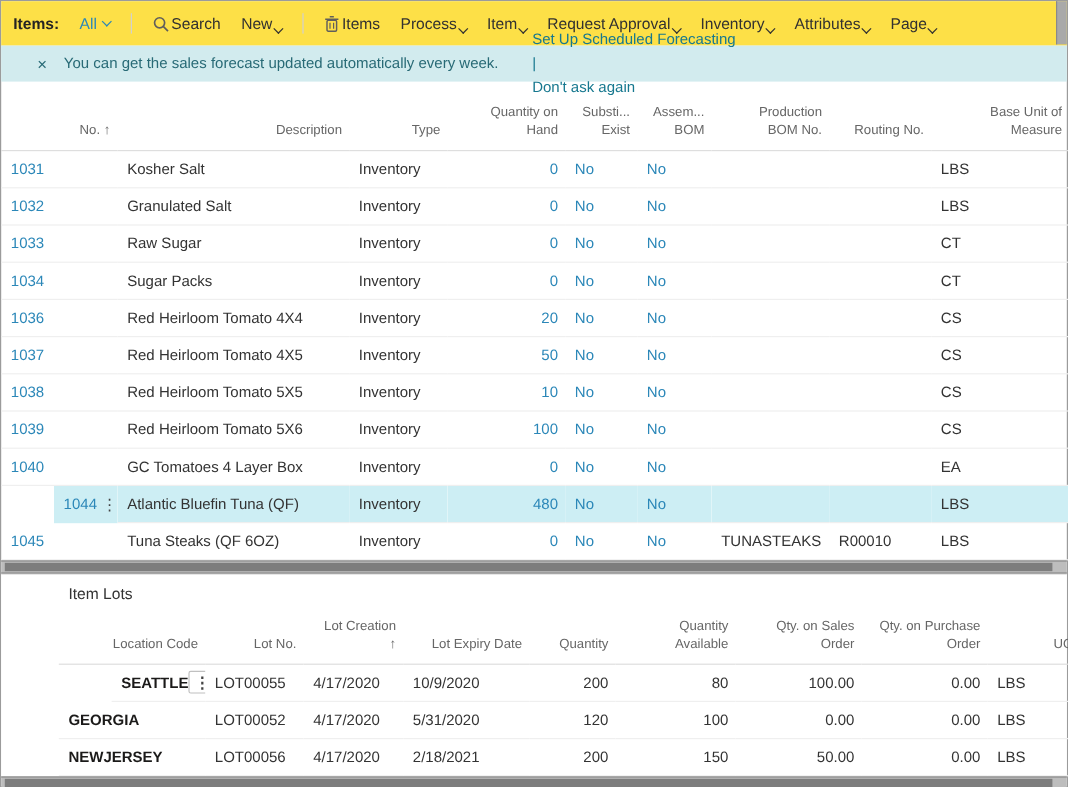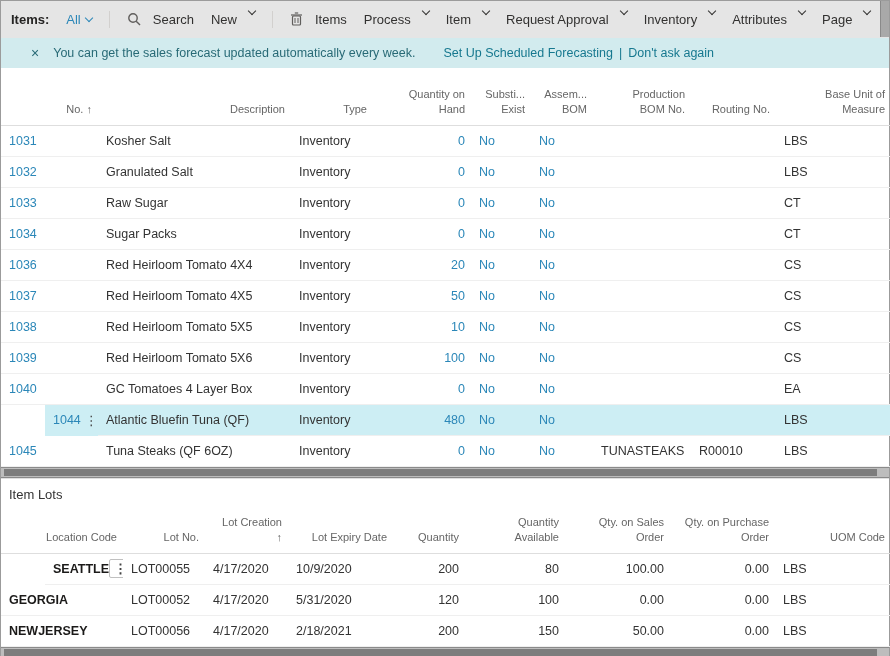--- a/index.html
+++ b/index.html
@@ -18,26 +18,26 @@
   }
 
   
   .toolbar {
     height:37px;
     display:flex; align-items:center;
     padding:0 10px;
     gap:17px;
     font-size:13px;
     color:#323130;
-    background:#e5e5e5;
+    background:#fde047;
     white-space:nowrap;
   }
   .tb-label { font-weight:bold; color:#252423; }
   .tb-btn {
-    display:inline-flex; align-items:flex-start; gap:12px;
+    display:inline-flex; align-items:flex-end; gap:2px;
     cursor:pointer; color:#323130;
   }
   .tb-filter { color:var(--accent-link,#2b87b8); display:inline-flex; align-items:center; gap:5px; cursor:pointer; }
   .chev {
     width:6px; height:6px;
     border-right:1.2px solid currentColor;
     border-bottom:1.2px solid currentColor;
     transform:rotate(45deg);
     display:inline-block;
     margin-top:-4px;
@@ -55,21 +55,21 @@
   .notification {
     height:30px;
     background:var(--notification-bg,#d2ebee);
     display:flex; align-items:center;
     padding:0 10px 0 30px;
     gap:14px;
     font-size:12.5px;
     color:var(--notification-text,#286a76);
   }
   .notif-close { cursor:pointer; font-size:14px; line-height:1; color:var(--notification-text,#286a76); }
-  .notif-links { display:flex; gap:6px; margin-left:14px; }
+  .notif-links { display:flex; gap:6px; margin-left:14px;flex-direction:column; }
   .notif-link { color:var(--notification-link,#16788f); cursor:pointer; }
   .notif-sep { color:var(--notification-link,#16788f); }
 
   
   .grid {
     width:100%;
     border-collapse:collapse;
     table-layout:fixed;
     font-size:12.5px;
     color:#333;
@@ -121,21 +121,21 @@
     background:#bdbdbd;
     border-top:1px solid #8a8a8a;
     border-bottom:1px solid #8a8a8a;
   }
   .hscroll .thumb {
     position:absolute; left:3px; top:1px; bottom:1px; right:12px;
     background:#7d7d7d;
   }
 
   
-  .lots-panel { border-top:1px solid #e0e0e0; background:#fff; }
+  .lots-panel { border-top:1px solid #e0e0e0; background:#fff;padding-left:48px; }
   .lots-title {
     font-size:13px;
     color:#333;
     padding:8px 0 0 8px;
     height:26px;
   }
 </style>
 </head>
 <body>
 

